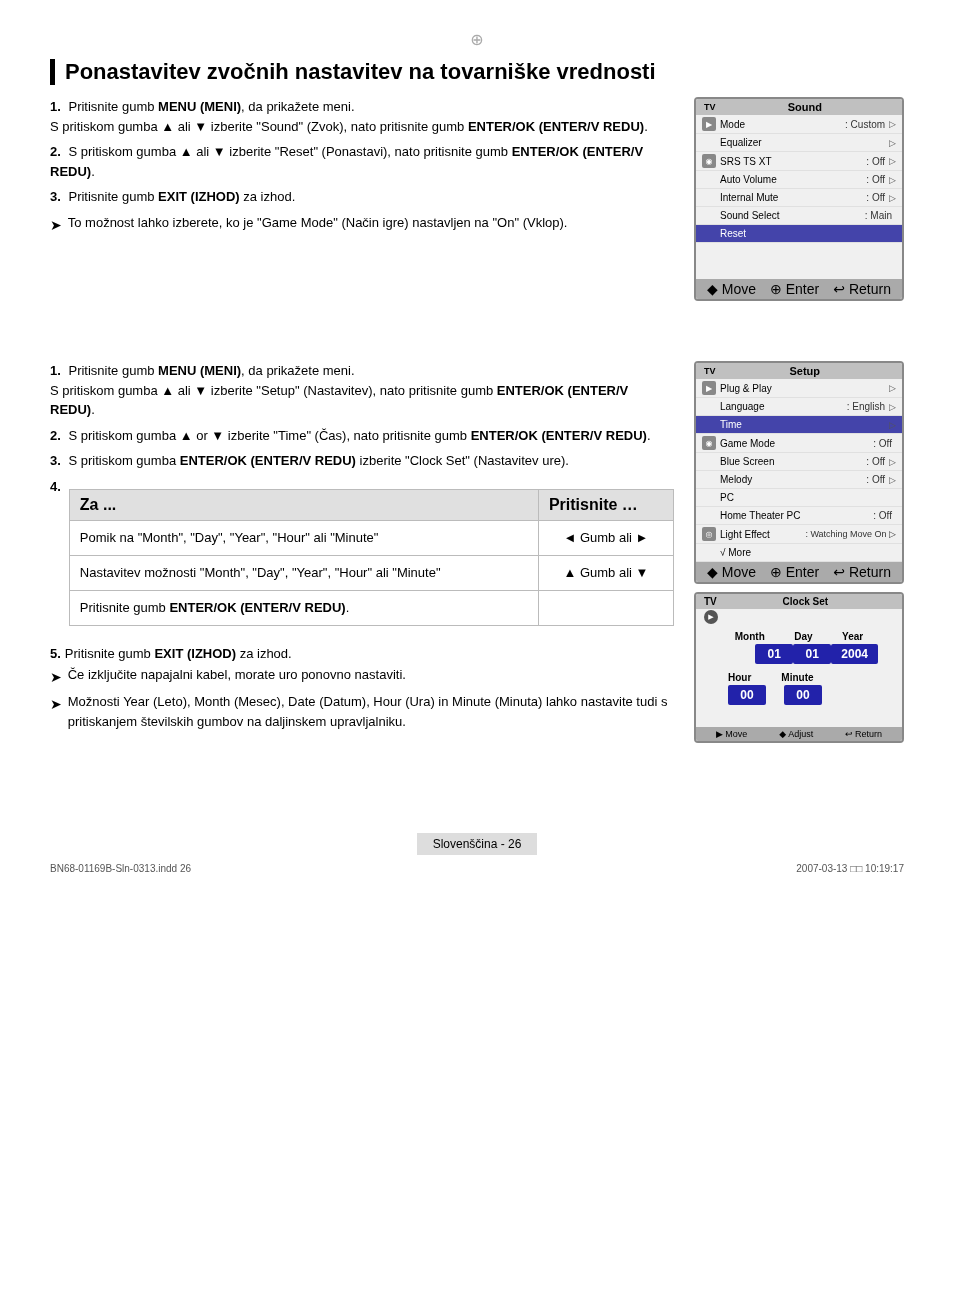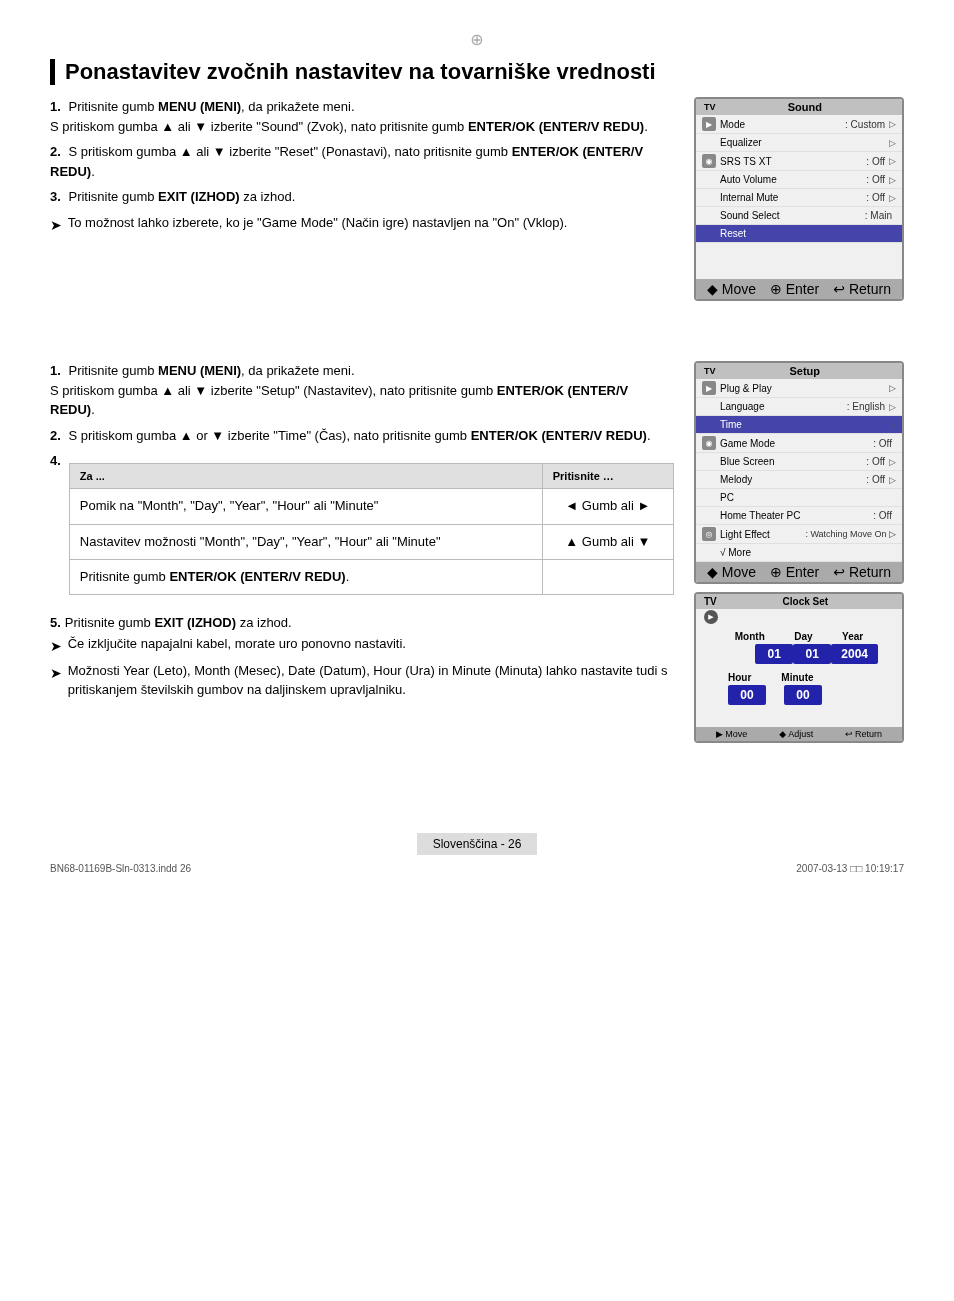--- a/index.html
+++ b/index.html
@@ -256,21 +256,21 @@
       margin-top: 10px;
       margin-bottom: 10px;
     }
 
     .instruction-table th {
       background: #e0e0e0;
       border: 1px solid #bbb;
       padding: 6px 10px;
       text-align: left;
       font-weight: bold;
-      font-size: 11px;
+      font-size: 16px;
     }
 
     .instruction-table td {
       border: 1px solid #bbb;
       padding: 8px 10px;
       vertical-align: middle;
       font-size: 13px;
       line-height: 1.4;
     }
 
@@ -429,20 +429,24 @@
 
         <ol class="steps-list">
           <li>
             <span class="step-num">1.</span>
             Pritisnite gumb <b>MENU (MENI)</b>, da prikažete meni.<br>
             S pritiskom gumba ▲ ali ▼ izberite "Setup" (Nastavitev), nato pritisnite gumb <b>ENTER/OK (ENTER/V REDU)</b>.
           </li>
           <li>
             <span class="step-num">2.</span>
             S pritiskom gumba ▲ or ▼ izberite "Time" (Čas), nato pritisnite gumb <b>ENTER/OK (ENTER/V REDU)</b>.
+          </li>
+          <li>
+            <span class="step-num">3.</span>
+            S pritiskom gumba <b>ENTER/OK (ENTER/V REDU)</b> izberite "Clock Set" (Nastavitev ure).
           </li>
         </ol>
 
         <div style="display:flex; align-items:flex-start; gap:8px; margin-top:8px;">
           <span style="font-weight:bold; font-size:13px; flex-shrink:0;">4.</span>
           <table class="instruction-table">
             <thead>
               <tr>
                 <th>Za ...</th>
                 <th>Pritisnite …</th>

